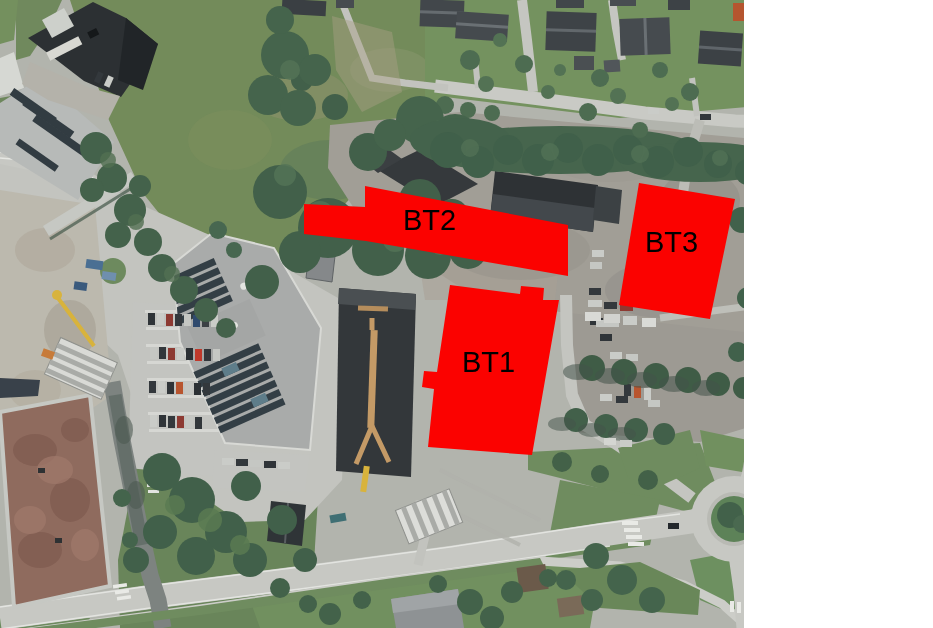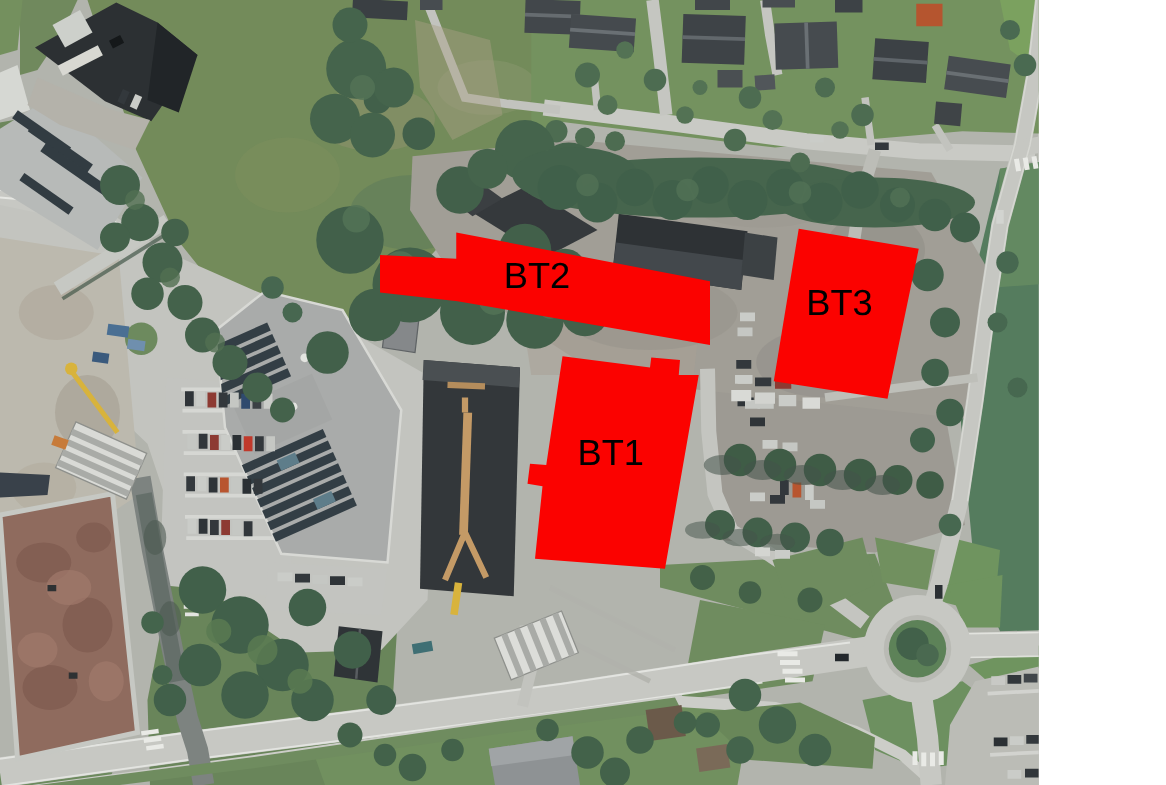--- a/index.html
+++ b/index.html
@@ -1,16 +1,16 @@
 <!DOCTYPE html>
 <html><head>
 <meta charset="utf-8">
 <style>
 html,body{margin:0;padding:0;background:#fff;}
-#map{width:831px;height:628px;overflow:hidden;position:relative;font-family:"Liberation Sans",sans-serif;}
+#map{width:744px;height:628px;overflow:hidden;position:relative;font-family:"Liberation Sans",sans-serif;}
 </style>
 </head>
 <body>
 <div id="map">
 <svg width="933" height="628" viewBox="0 0 933 628">
 
 <rect x="0" y="0" width="933" height="628" fill="#b2b4ad"></rect>
 
 <polygon points="70,0 470,0 458,55 408,135 335,215 262,278 195,258 142,192 108,118 88,55" fill="#738b5a"></polygon>
 

